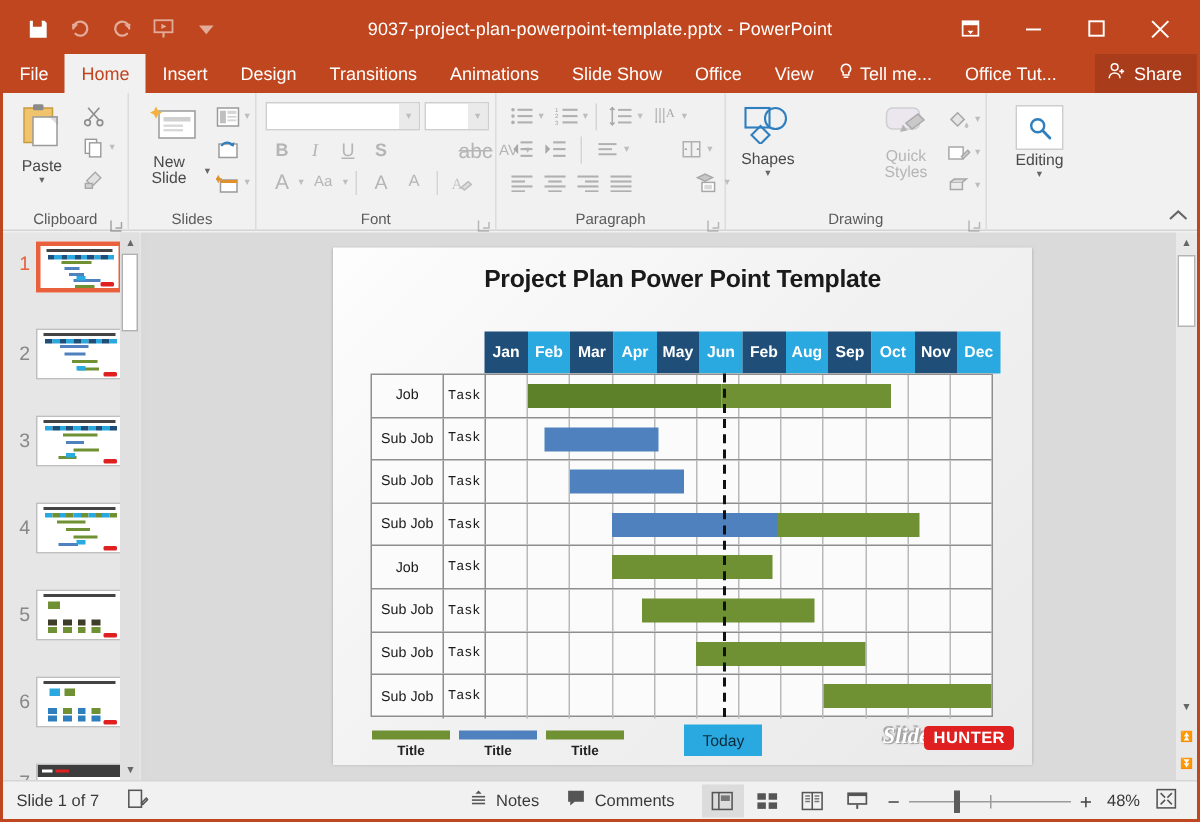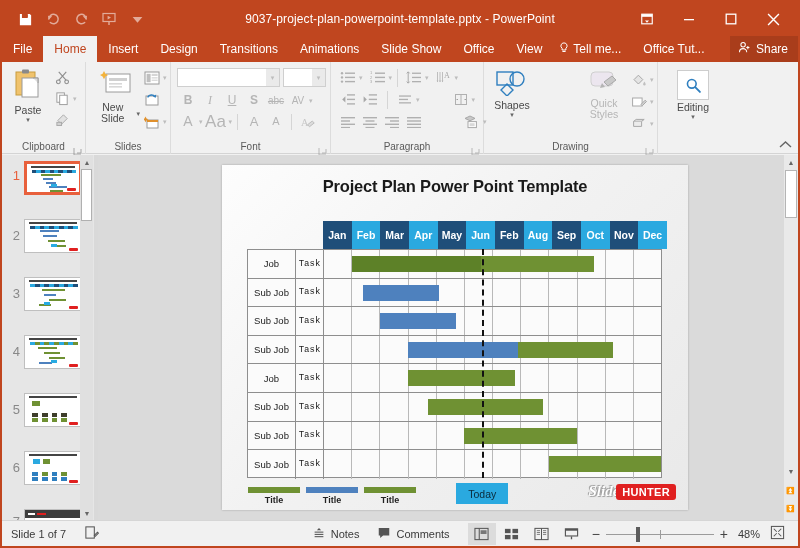--- a/index.html
+++ b/index.html
@@ -335,28 +335,28 @@
       </div>
       <div class="fbox" style="position:absolute; left:112px; top:6px; width:43px;">
         <span style="font-size:10px; color:#333; padding-left:4px;"></span>
         <span class="fdrop caret dim">▾</span>
       </div>
       <div class="smrow" style="left:6px; top:29px;">
         <span class="gbtn lbl dim" style="font-weight:bold; font-size:12px;">B</span>
         <span class="gbtn lbl dim" style="font-style:italic; font-size:12px; font-family:'Liberation Serif',serif;">I</span>
         <span class="gbtn lbl dim" style="text-decoration:underline; font-size:12px;">U</span>
         <span class="gbtn lbl dim" style="font-weight:bold; font-size:12px;">S</span>
-        <span class="gbtn lbl dim" style="text-decoration:line-through; font-size:10px;">abc</span>
+        <span class="gbtn lbl dim" style="text-decoration:line-through; font-size:14px;margin-left:41px;">abc</span>
         <span class="gbtn lbl dim" style="font-size:10px;">AV</span>
         <span class="caret dim">▾</span>
       </div>
       <div class="smrow" style="left:6px; top:50px;">
         <span class="gbtn lbl dim" style="font-size:14px;">A</span>
         <span class="caret dim">▾</span>
-        <span class="gbtn lbl dim" style="font-size:17px; width:26px;">Aa</span>
+        <span class="gbtn lbl dim" style="font-size:10px; width:26px;">Aa</span>
         <span class="caret dim">▾</span>
         <span style="width:1px;height:16px;background:#d5d5d5;margin:0 5px;"></span>
         <span class="gbtn lbl dim" style="font-size:13px;">A</span>
         <span class="gbtn lbl dim" style="font-size:11px;">A</span>
         <span style="width:1px;height:16px;background:#d5d5d5;margin:0 4px;"></span>
         <span class="gbtn ic">
           <svg width="15" height="14" viewBox="0 0 16 14">
               <text x="1" y="11" font-size="11" fill="#c6c6c6" font-family="'Liberation Serif',serif">A</text>
               <path d="M8 10l5-4 2.2 2-5 4z" fill="#dcdcdc" stroke="#bbb"></path>
             </svg>

